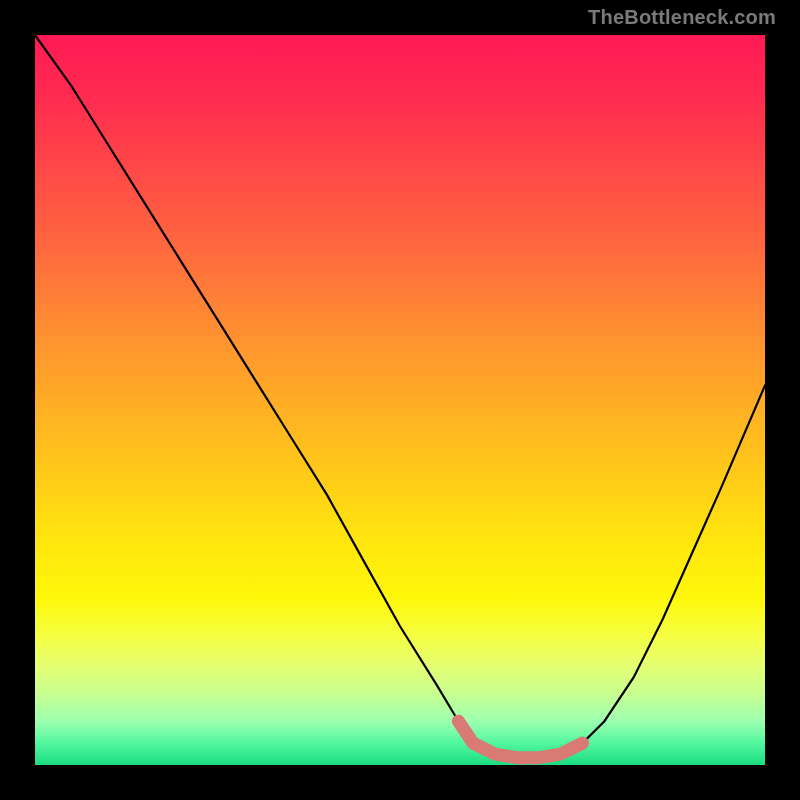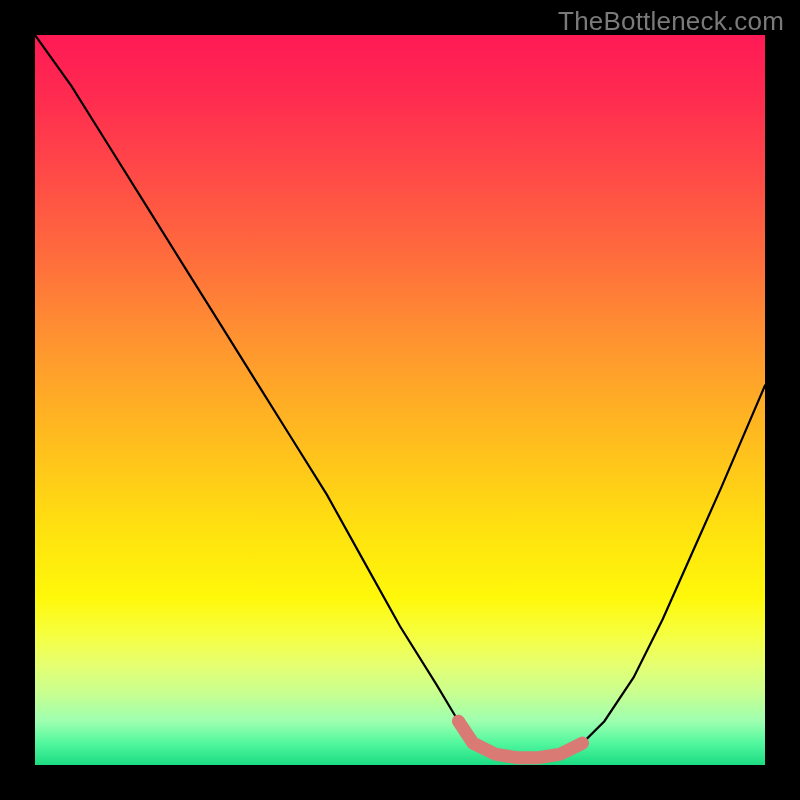--- a/index.html
+++ b/index.html
@@ -40,24 +40,24 @@
       #e7ff6e 86%,
       #caff8f 90%,
       #9dffb0 94%,
       #52f79e 97%,
       #1bdc82 100%
     );
   }
   .watermark {
     position: absolute;
     top: 6px;
-    right: 16px;
+    right: 24px;
     color: #7a7a7a;
-    font-size: 26px;
-    font-weight: 400;
+    font-size: 20px;
+    font-weight: 700;
     letter-spacing: 0.2px;
   }
   svg.curve {
     position: absolute;
     left: 0;
     top: 0;
     width: 730px;
     height: 730px;
   }
 </style>

